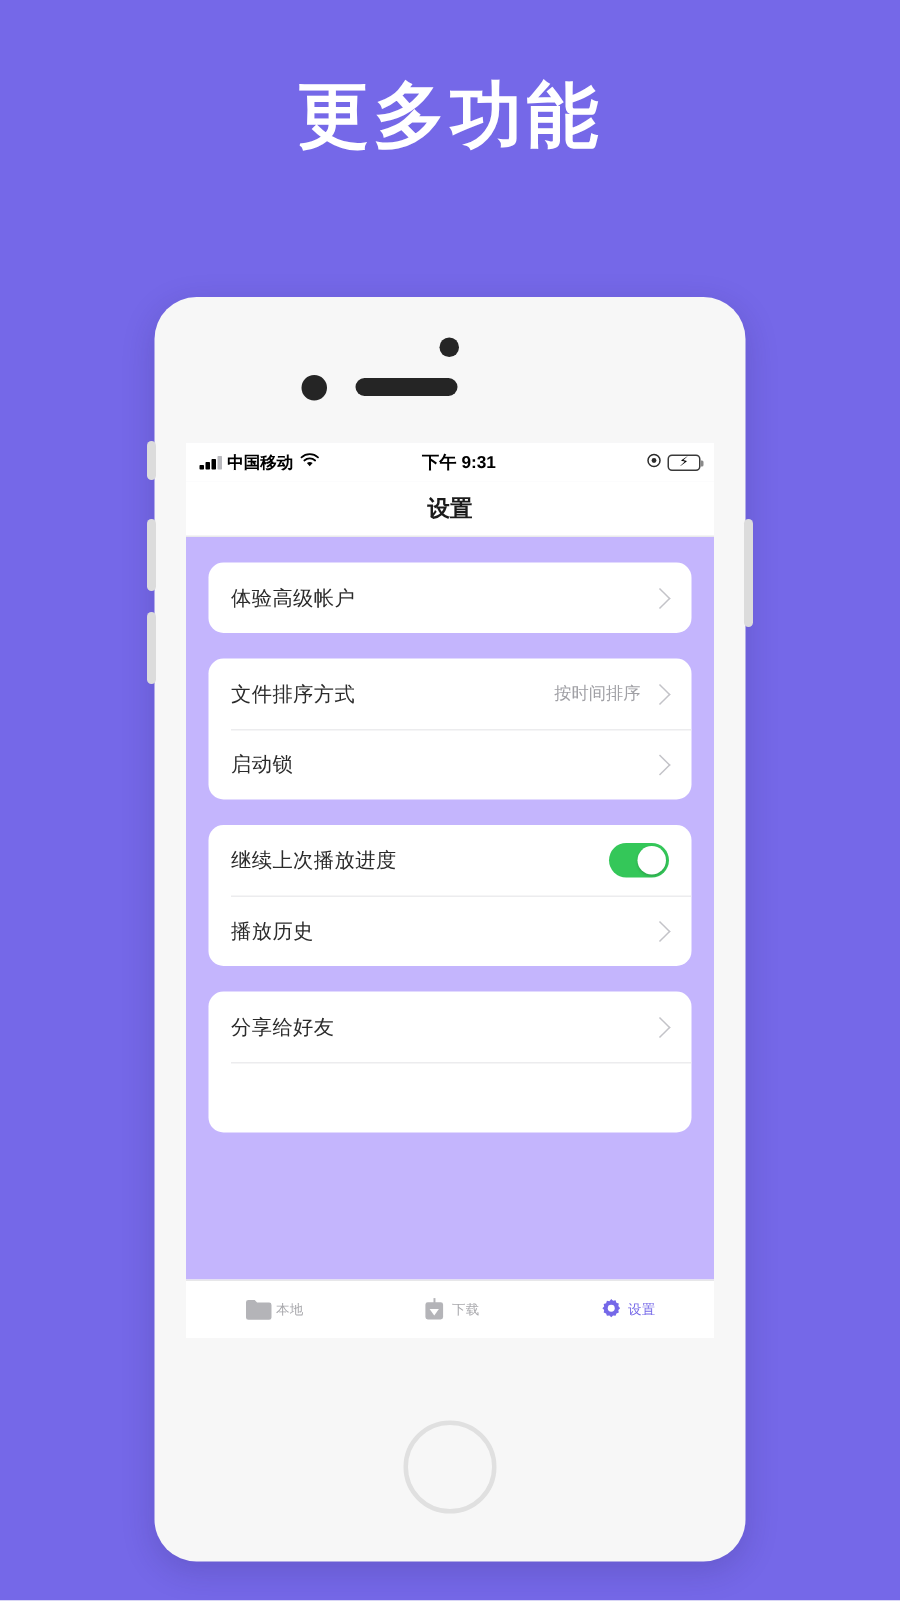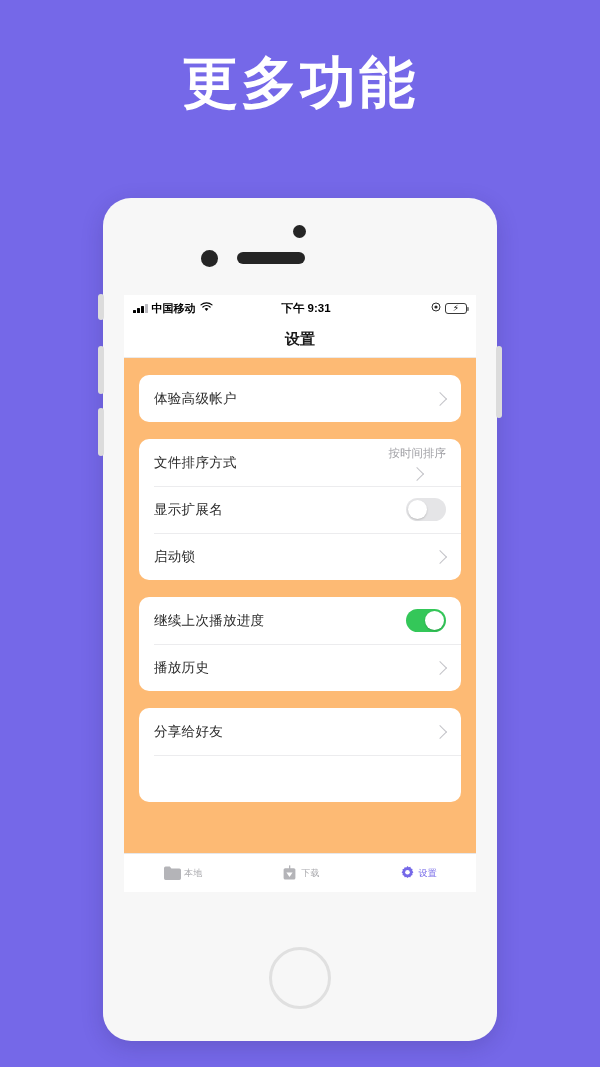--- a/index.html
+++ b/index.html
@@ -22,21 +22,21 @@
   }
 
   
   .headline {
     position: absolute;
     top: 52px;
     left: 0;
     width: 600px;
     text-align: center;
     color: #ffffff;
-    font-size: 56px;
+    font-size: 48px;
     font-weight: bold;
     letter-spacing: 3px;
     line-height: 1.1;
     white-space: nowrap;
   }
 
   
   .phone {
     position: absolute;
     left: 103px;
@@ -173,21 +173,21 @@
     font-weight: bold;
     color: #1b1b1b;
     border-bottom: 1px solid #eaeaec;
   }
 
   .content {
     height: 496px;
     overflow: hidden;
     padding: 0 15px;
     box-sizing: border-box;
-    background: #fdba74;
+    background: #c4b5fd;
   }
 
   .group {
     background: #ffffff;
     border-radius: 10px;
     margin-top: 17px;
     overflow: hidden;
   }
 
   .row {
@@ -208,21 +208,20 @@
   .row-label {
     font-size: 13.5px;
     color: #2b2b2b;
     letter-spacing: .3px;
   }
   .row-right {
     margin-left: auto;
     display: flex;
     align-items: center;
     gap: 8px;
-    flex-direction: column;
   }
   .row-value {
     font-size: 11.5px;
     color: #a0a0a5;
   }
   .chev {
     width: 9px; height: 9px;
     border-right: 1.6px solid #c3c3c8;
     border-top: 1.6px solid #c3c3c8;
     transform: rotate(45deg);
@@ -357,28 +356,20 @@
 
         <div class="group">
           <div class="row">
             <span class="row-label">文件排序方式</span>
             <span class="row-right">
               <span class="row-value">按时间排序</span>
               <span class="chev"></span>
             </span>
           </div>
           <div class="row">
-            <span class="row-label">显示扩展名</span>
-            <span class="row-right">
-              <span class="toggle">
-                  <span class="knob"></span>
-                </span>
-            </span>
-          </div>
-          <div class="row">
             <span class="row-label">启动锁</span>
             <span class="row-right">
               <span class="chev"></span>
             </span>
           </div>
         </div>
 
         <div class="group">
           <div class="row">
             <span class="row-label">继续上次播放进度</span>

